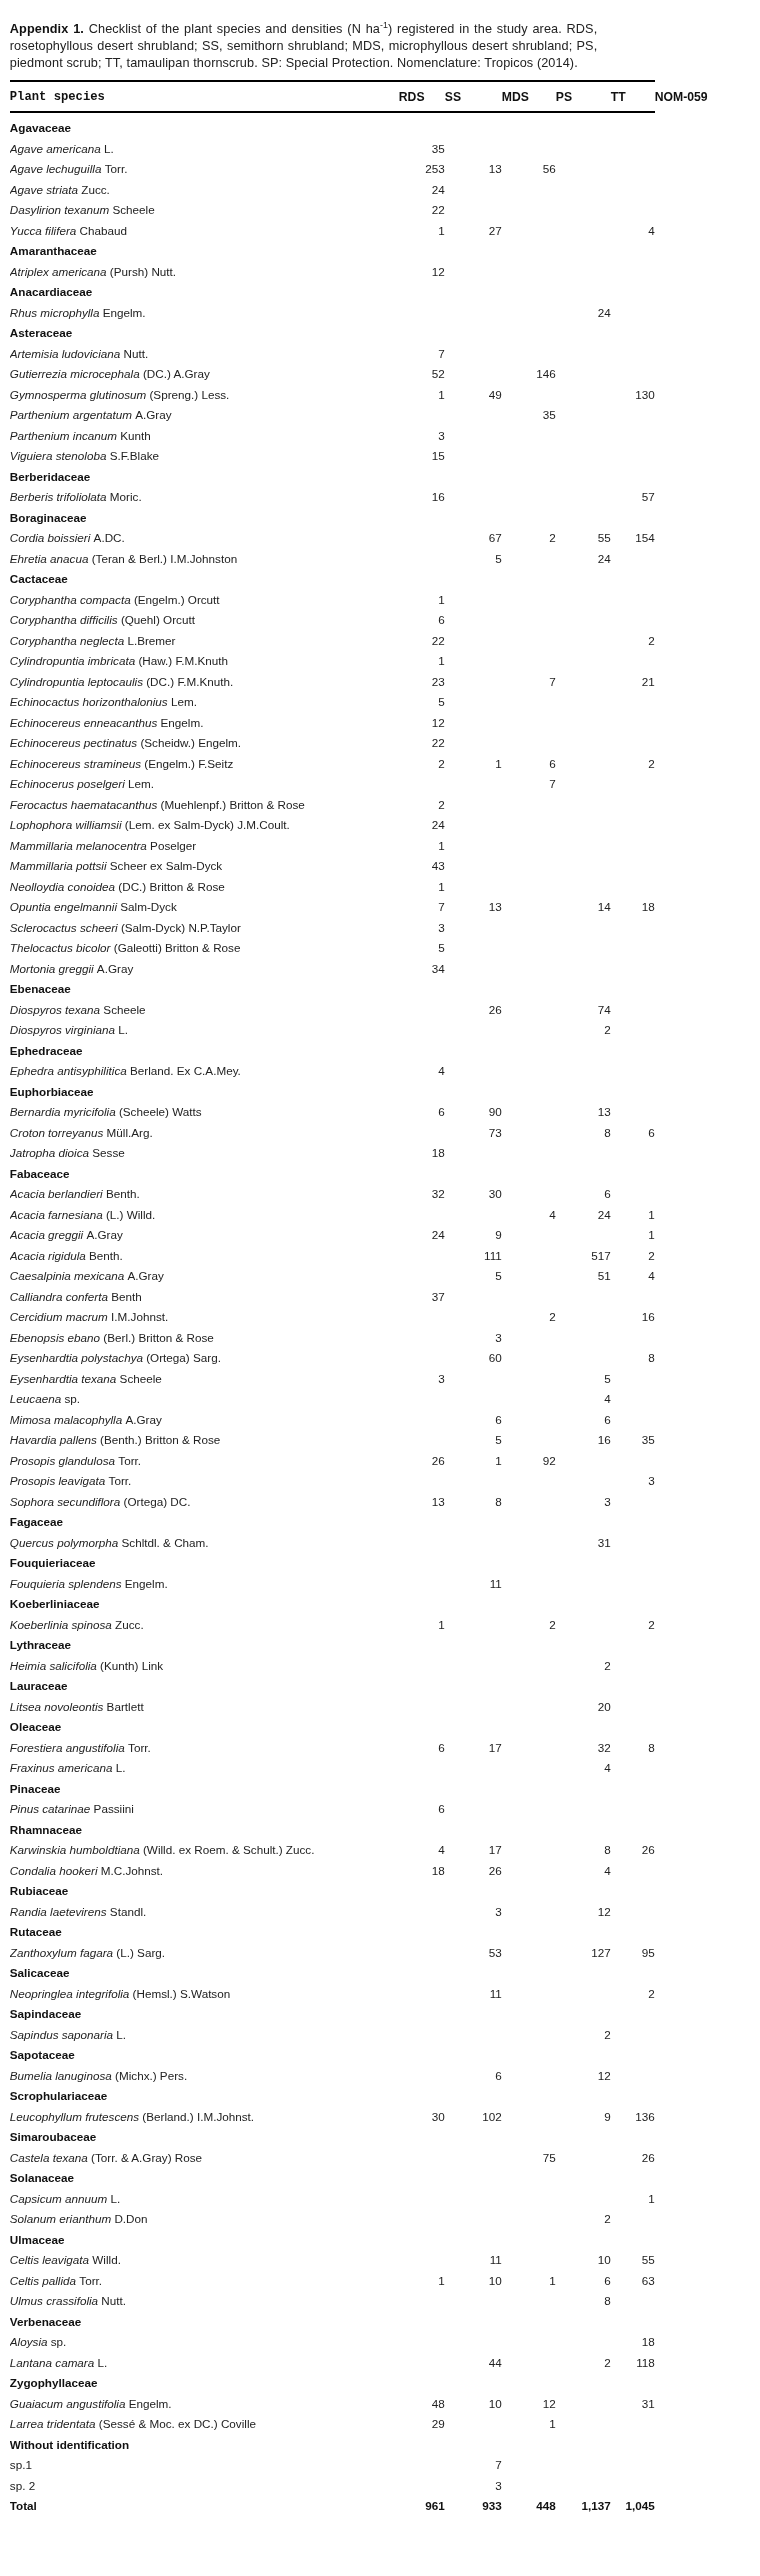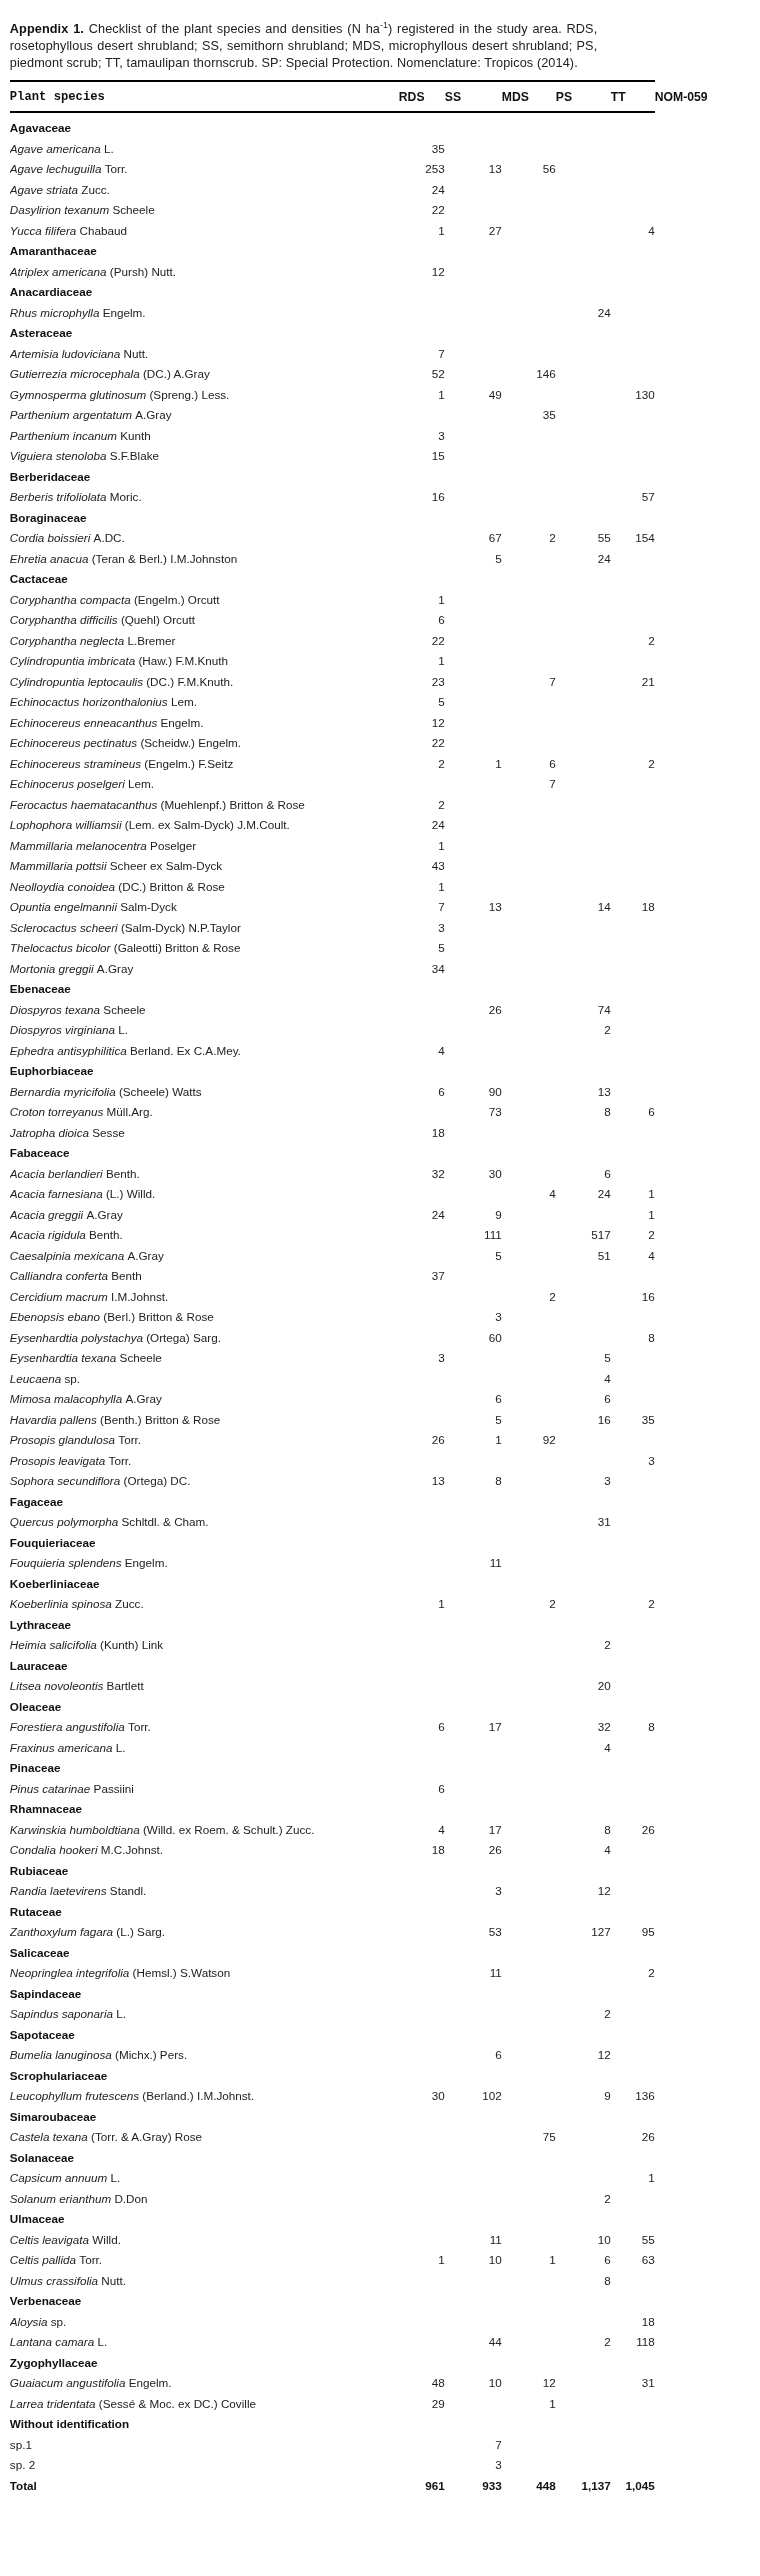--- a/index.html
+++ b/index.html
@@ -493,20 +493,29 @@
         <tr>
           <td><span class="sci">Diospyros virginiana</span><span>&nbsp;L.</span></td>
           <td class="num"></td>
           <td class="num"></td>
           <td class="num"></td>
           <td class="num">2</td>
           <td class="num"></td>
           <td class="nom"></td>
         </tr>
         <tr>
+          <td class="bold">Ephedraceae</td>
+          <td class="num"></td>
+          <td class="num"></td>
+          <td class="num"></td>
+          <td class="num"></td>
+          <td class="num"></td>
+          <td class="nom"></td>
+        </tr>
+        <tr>
           <td><span class="sci">Ephedra antisyphilitica</span><span>&nbsp;Berland. Ex C.A.Mey.</span></td>
           <td class="num">4</td>
           <td class="num"></td>
           <td class="num"></td>
           <td class="num"></td>
           <td class="num"></td>
           <td class="nom"></td>
         </tr>
         <tr>
           <td class="bold">Euphorbiaceae</td>

